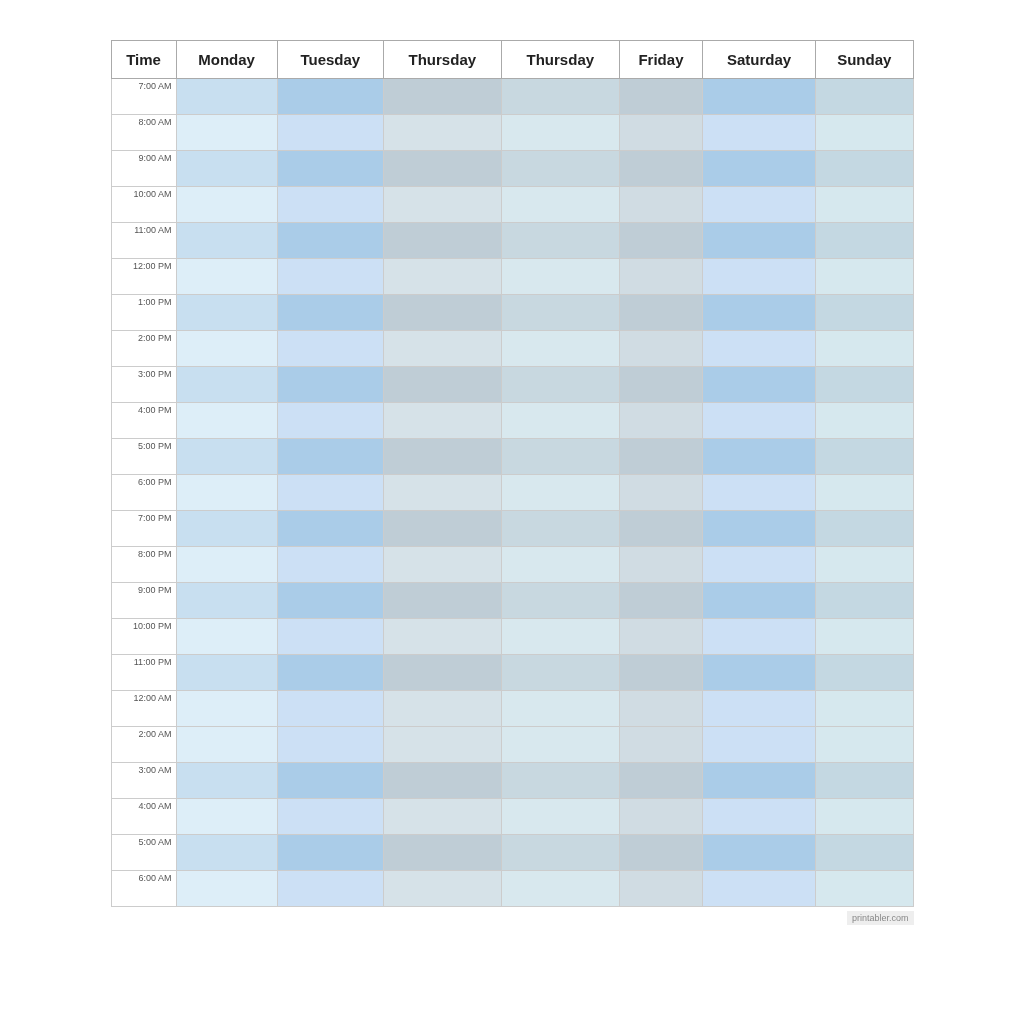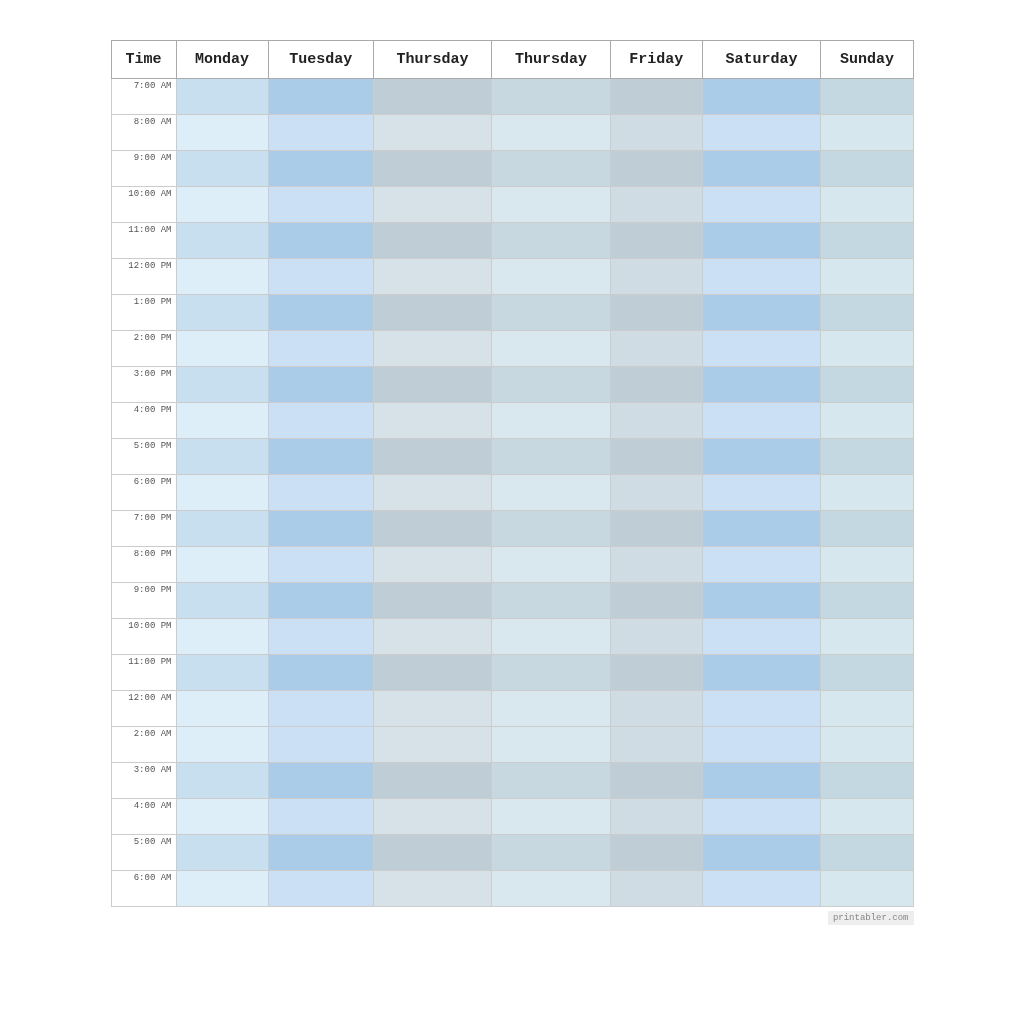--- a/index.html
+++ b/index.html
@@ -8,21 +8,20 @@
       font-family: Arial, sans-serif;
       display: flex;
       justify-content: center;
       align-items: flex-start;
       padding: 40px 20px;
       min-height: 1024px;
     }
 
     .schedule-wrapper {
       width: 803px;
-      font-family: Liberation Mono, monospace;
     }
 
     table {
       width: 100%;
       border-collapse: collapse;
       border: 1.5px solid #aaa;
     }
 
     thead th {
       background: #ffffff;

